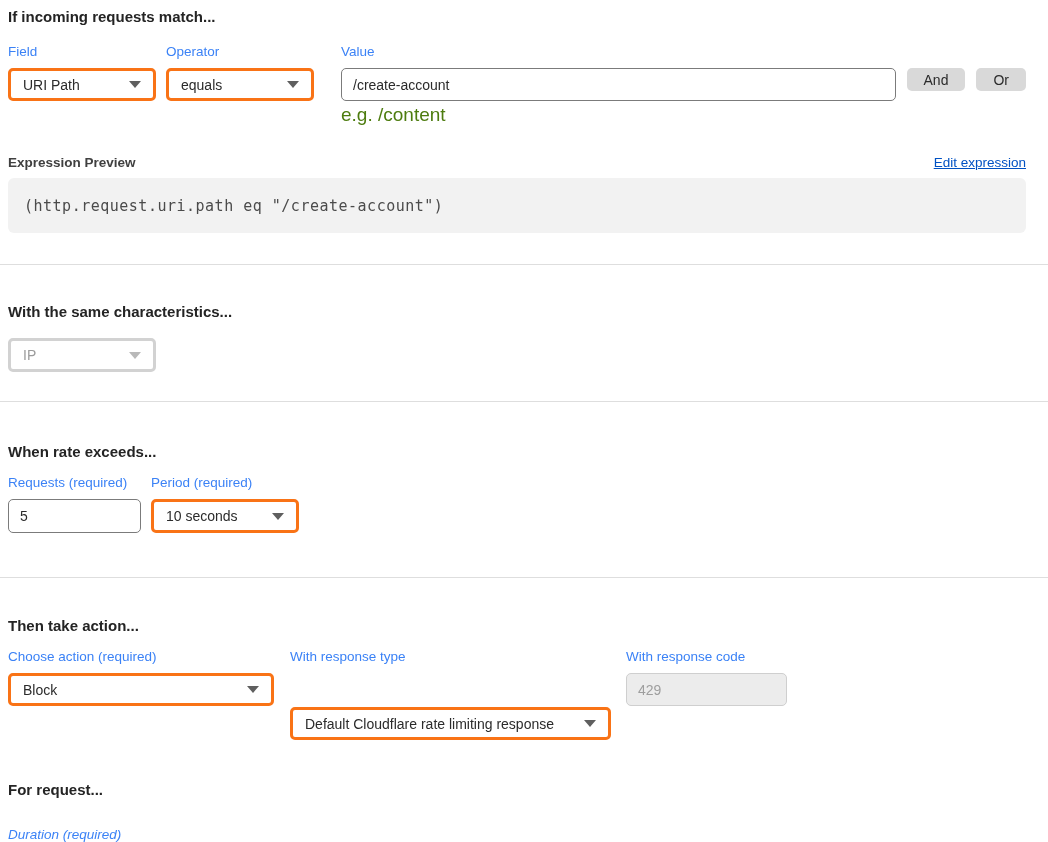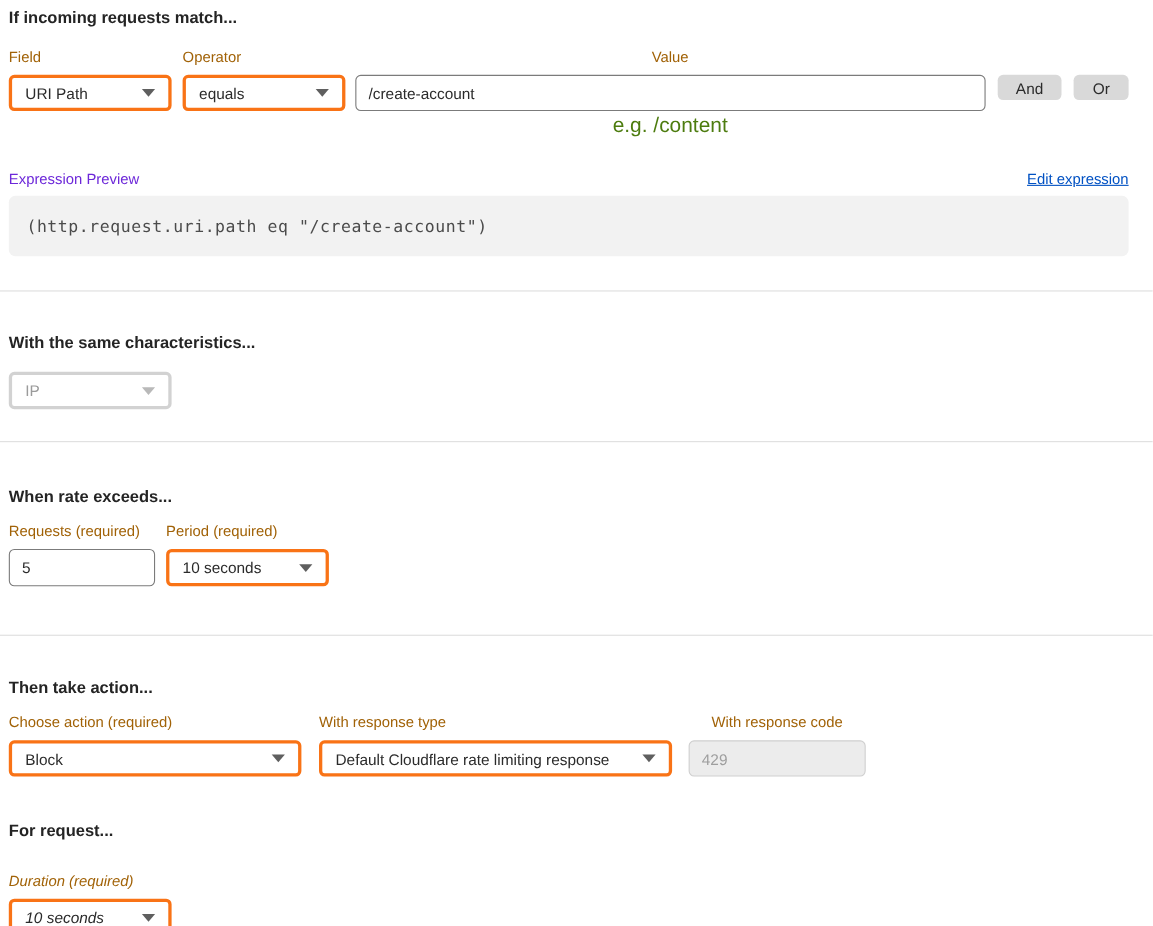--- a/index.html
+++ b/index.html
@@ -18,21 +18,21 @@
     line-height: 20px;
     font-weight: 700;
     color: #242424;
   }
 
   .row { display: flex; align-items: flex-start; }
   .group { display: flex; flex-direction: column; }
   .group .ctl-label {
     font-size: 13.5px;
     line-height: 17px;
-    color: #a16207;
+    color: #3b82f6;
     margin-bottom: 8px;
     white-space: nowrap;
   }
   .label-spacer { height: 25px; }
 
   .select {
     height: 33px;
     border: 3px solid #f97316;
     border-radius: 5px;
     background: #ffffff;
@@ -91,36 +91,36 @@
     color: #2b2b2b;
     cursor: pointer;
   }
 
   
   .sec-match { padding-top: 7px; padding-bottom: 31px; }
   .top-row { margin-top: 16px; }
   .w148 { width: 148px; }
   .w133 { width: 133px; }
   .w266 { width: 266px; }
-  .w321 { width: 321px; }
-  .w161 { width: 161px; align-items: center; }
+  .w321 { width: 321px; gap: 34px; }
+  .w161 { width: 161px; }
   .gap10 { margin-left: 10px; }
-  .gap9  { margin-left: 9px; align-items: center; }
+  .gap9  { margin-left: 27px; }
   .gap11 { margin-left: 11px; }
   .gap16 { margin-left: 16px; }
   .gap15 { margin-left: 15px; }
   .grow { flex: 1 1 auto; min-width: 0; }
 
   .expr-head {
     margin-top: 32px;
     display: flex;
     align-items: baseline;
     justify-content: space-between;
   }
-  .expr-label { font-size: 13.5px; color: #6d28d9; }
+  .expr-label { font-size: 13.5px; color: #404040; font-weight: bold; }
   .edit-link { font-size: 13.5px; color: #0051c3; text-decoration: underline; cursor: pointer; }
   .expr-box {
     margin-top: 8px;
     height: 55px;
     background: #f2f2f2;
     border-radius: 6px;
     display: flex;
     align-items: center;
     padding: 0 16px;
   }

